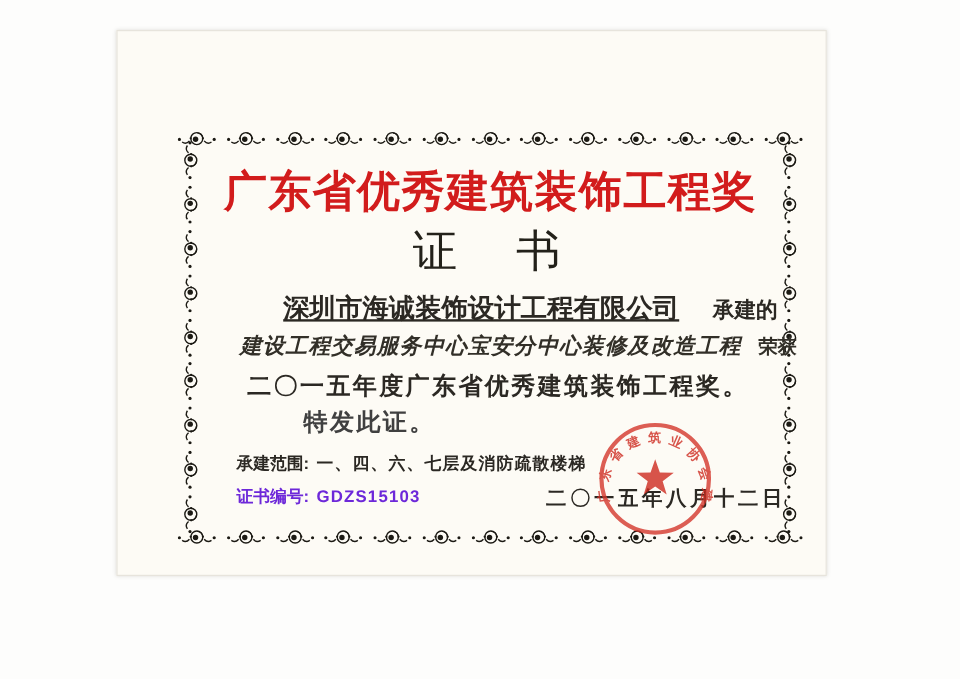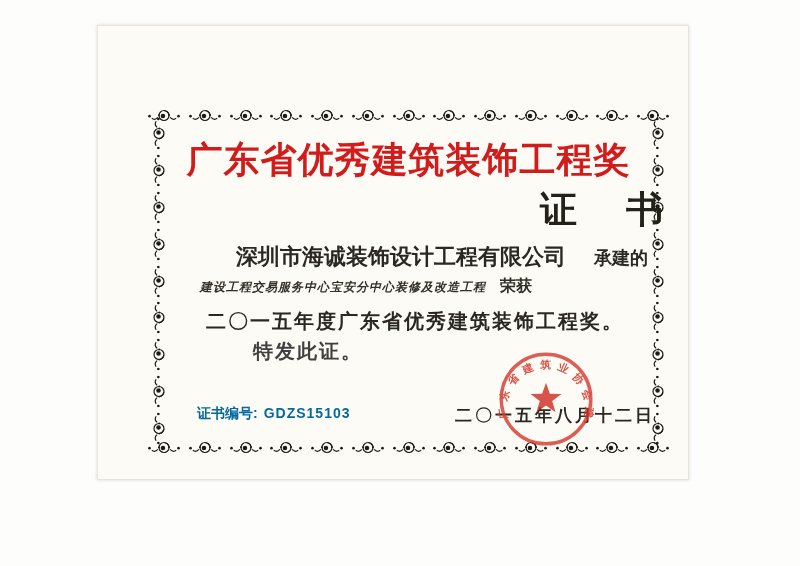--- a/index.html
+++ b/index.html
@@ -36,52 +36,52 @@
   .b-col .motif { transform:rotate(90deg); }
   .motif { display:block; flex:0 0 auto; }
   
   .award-title {
     position:absolute; top:110px; left:50px; width:521px;
     text-align:center; font-size:36px; font-weight:bold;
     color:#d21c1c; letter-spacing:1px; white-space:nowrap;
   }
   .doc-title {
     position:absolute; top:159px; left:50px; width:521px;
-    text-align:right; font-size:37px; font-weight:bold;
+    text-align:center; font-size:37px; font-weight:normal;
     color:#23211a; letter-spacing:6px; white-space:nowrap;
   }
   .line-company {
     position:absolute; top:216px; left:138px; white-space:nowrap;
     color:#2b2823;
   }
-  .company-name { font-size:22px; font-weight:bold; }
+  .company-name { font-size:22px; font-weight:bold;text-decoration:underline; }
   .company-suffix { font-size:18px; font-weight:bold; margin-left:28px; }
   .line-project {
     position:absolute; top:250px; left:102px; white-space:nowrap; color:#322f28;
   }
   .project-name {
     font-family:"Liberation Serif","DejaVu Serif",serif;
-    font-style:italic; font-weight:bold; font-size:12px; letter-spacing:1px;
+    font-style:italic; font-weight:bold; font-size:18px; letter-spacing:1px;
   }
   .honor-verb { font-size:16px; font-weight:bold; margin-left:14px; font-style:normal; }
   .line-award {
     position:absolute; top:282px; left:108px; white-space:nowrap;
     font-size:20px; font-weight:600; color:#2b2823; letter-spacing:2px;
   }
   .line-issue {
     position:absolute; top:312px; left:155px; white-space:nowrap;
     font-size:20px; font-weight:600; color:#404040; letter-spacing:2px;
   }
   .line-scope {
     position:absolute; top:352px; left:99px; white-space:nowrap;
     font-size:14px; font-weight:bold; color:#2b2823;
   }
   .line-number {
     position:absolute; top:379px; left:99px; white-space:nowrap;
-    font-size:14px; font-weight:bold; color:#0369a1;
+    font-size:14px; font-weight:bold; color:#6d28d9;
   }
   .value-gap { margin-left:6px; letter-spacing:1px; }
   .issue-date {
     position:absolute; top:378px; left:357px; white-space:nowrap;
     font-size:17px; font-weight:600; color:#2b2823; letter-spacing:3px;
     z-index:1;
   }
   .seal {
     position:absolute; left:392px; top:317px; width:112px; height:112px;
     z-index:2; opacity:.8; pointer-events:none;
@@ -770,20 +770,23 @@
     </div>
 
     <div class="line-project">
       <span class="project-name">建设工程交易服务中心宝安分中心装修及改造工程</span><span class="honor-verb">荣获</span>
     </div>
 
     <div class="line-award">二〇一五年度广东省优秀建筑装饰工程奖。</div>
 
     <div class="line-issue">特发此证。</div>
 
+    <div class="line-scope">
+      <span>承建范围:</span><span class="value-gap">一、四、六、七层及消防疏散楼梯</span>
+    </div>
 
     <div class="line-number">
       <span>证书编号:</span><span class="value-gap">GDZS15103</span>
     </div>
 
     <div class="issue-date">二〇一五年八月十二日</div>
 
     <svg class="seal" viewBox="0 0 110 110">
       <defs>
         <path id="sealArc" d="M 18,76 A 39,39 0 1 1 92,76" fill="none"></path>

